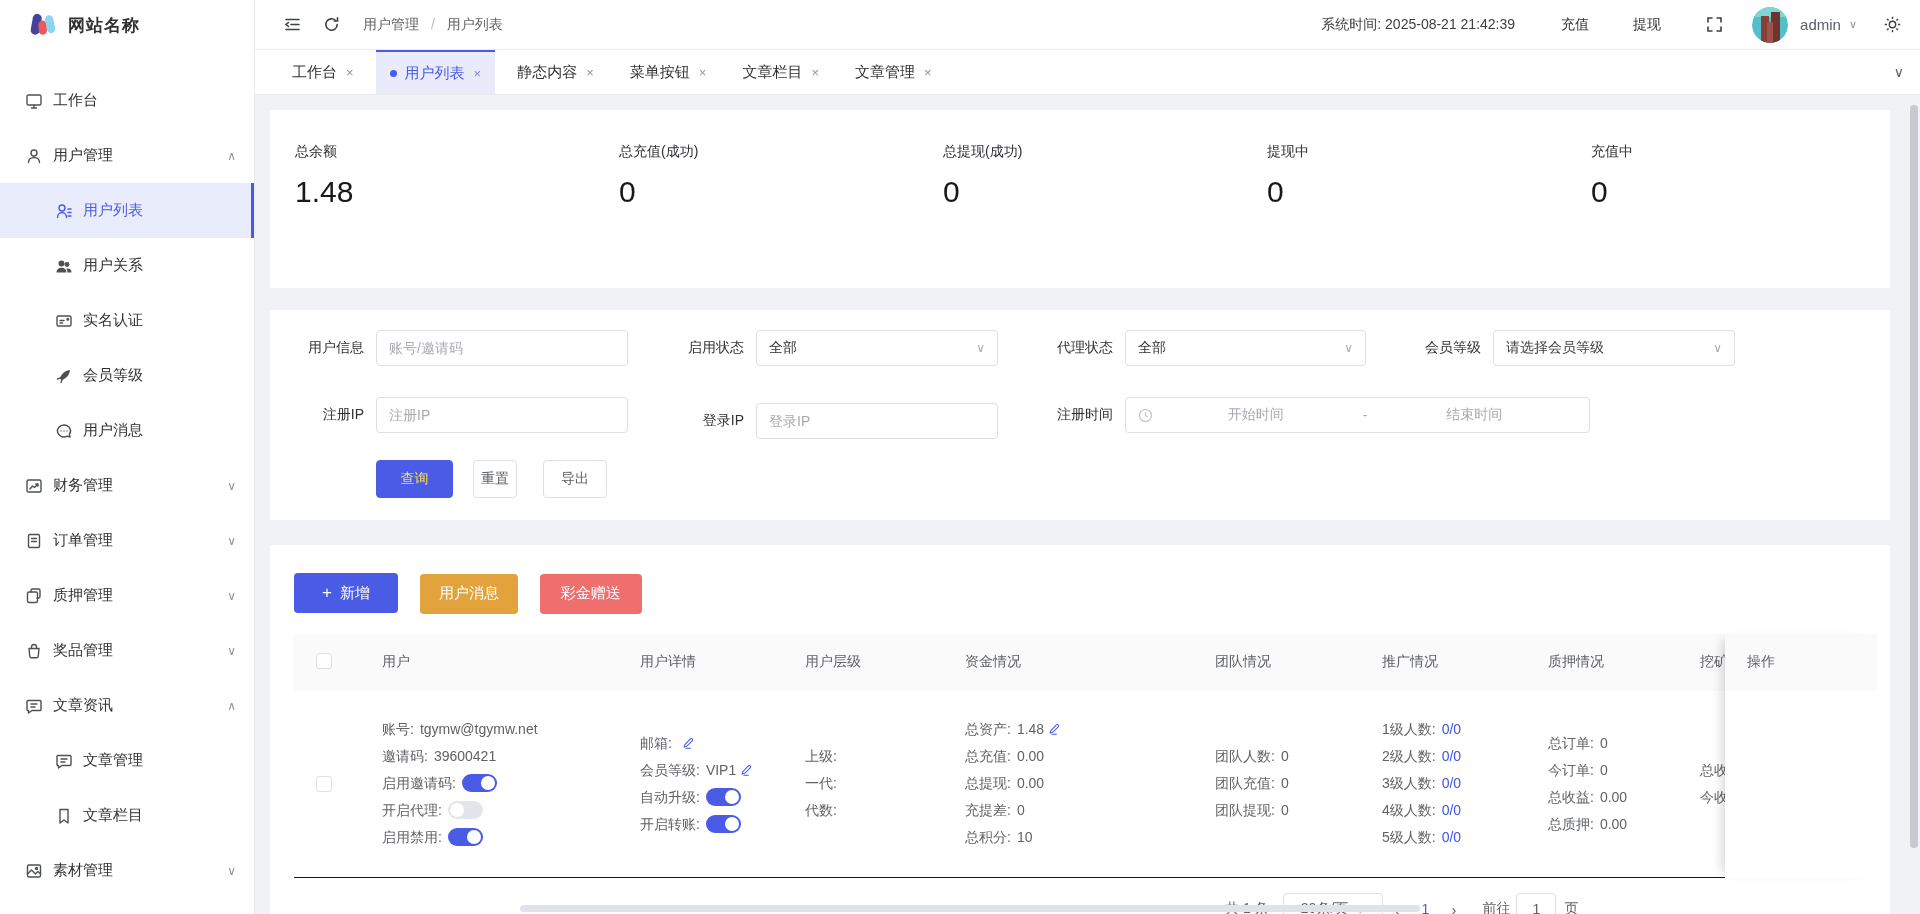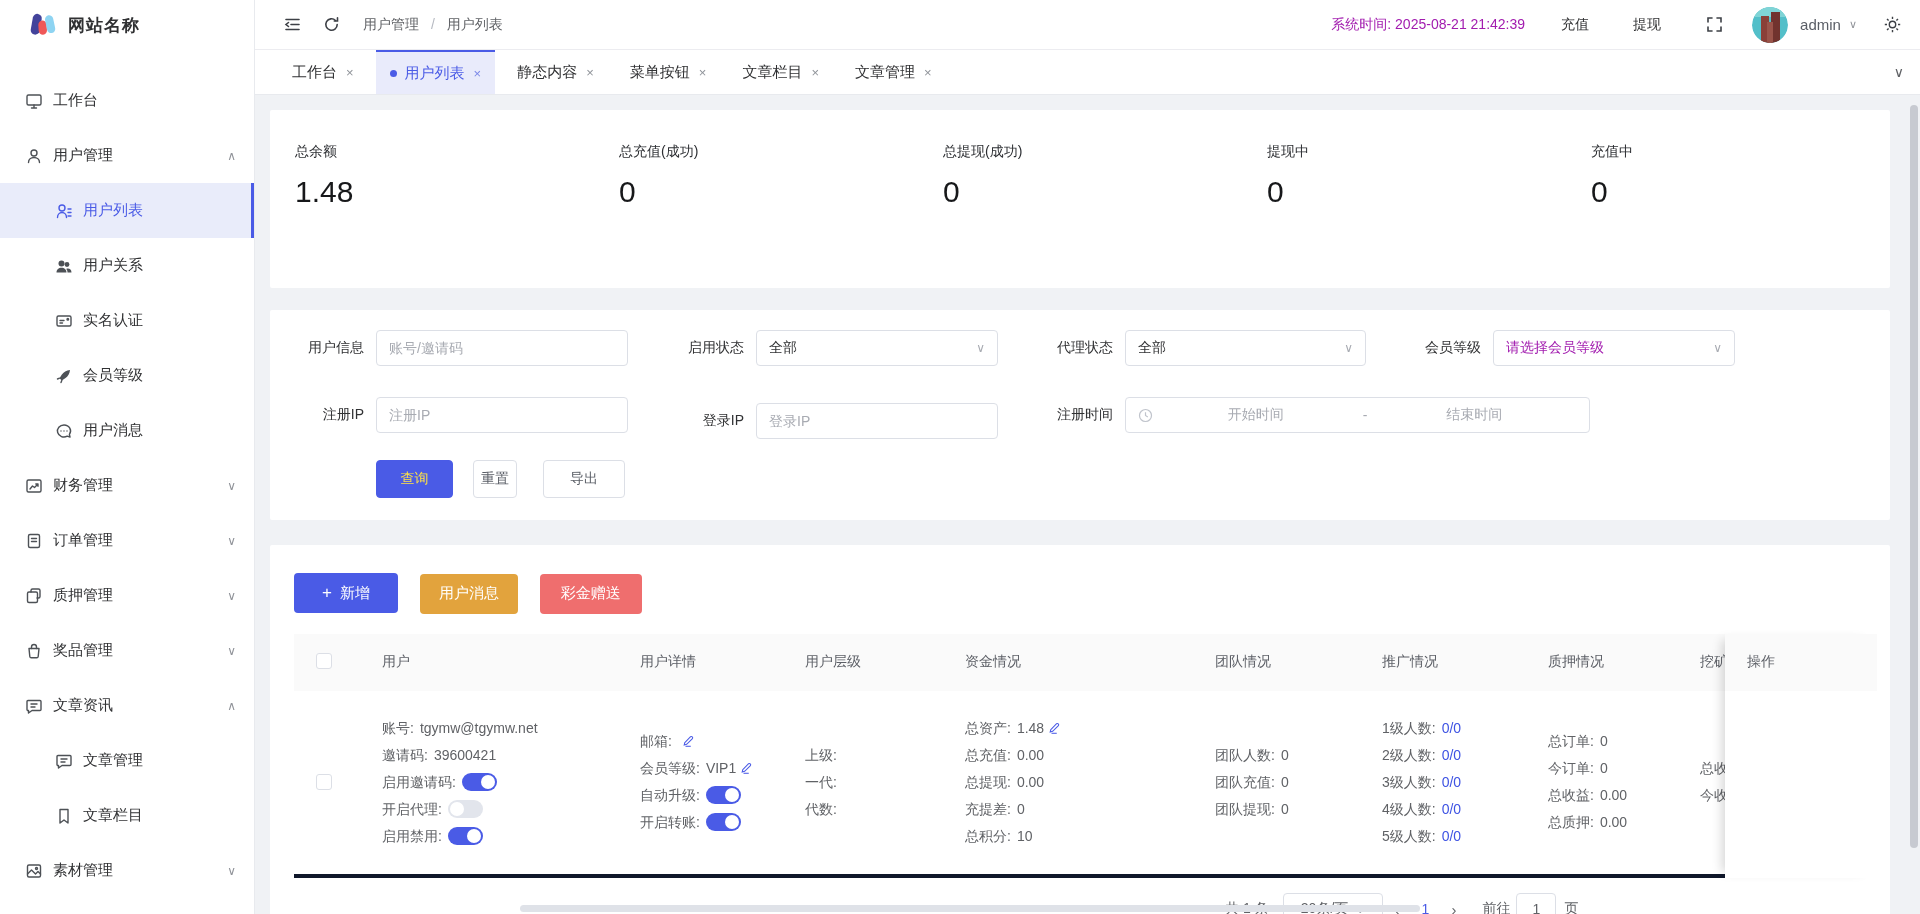--- a/index.html
+++ b/index.html
@@ -24,21 +24,21 @@
   .ico svg .fl{fill:#4d5156;stroke:none}
 
   
   .topbar{position:absolute;left:255px;top:0;right:0;height:50px;background:#fff;border-bottom:1px solid #ececf0;display:flex;align-items:center;z-index:20}
   .tb-ic{display:inline-flex;margin-left:28px;cursor:pointer}
   .tb-ic svg{width:19px;height:19px}
   .tb-ic svg *{stroke:#3d4046;fill:none;stroke-width:1.6;stroke-linecap:round}
   .crumb{margin-left:22px;color:#606266}
   .crumb .sep{margin:0 8px;color:#b6bac2}
   .tb-right{margin-left:auto;display:flex;align-items:center;padding-right:18px}
-  .sys-time{color:#a21caf;margin-right:36px}
+  .sys-time{color:#404040;margin-right:46px}
   .tb-link{margin-right:44px;cursor:pointer;color:#303133}
   .avatar{width:36px;height:36px;border-radius:50%;overflow:hidden;margin:0 12px 0 28px;flex:none}
   .admin{display:flex;align-items:center;cursor:pointer}
   .admin .dn{margin-left:8px;color:#909399;font-size:11px}
   .gear{margin-left:26px;cursor:pointer;display:inline-flex}
 
   
   .tabbar{position:absolute;left:255px;top:50px;right:0;height:45px;background:#fff;border-bottom:1px solid #e8eaee;display:flex;align-items:stretch;padding-left:23px;z-index:19}
   .tab{display:inline-flex;align-items:center;padding:0 14px;margin-right:8px;cursor:pointer;font-size:15px;color:#303133}
   .tab .x{margin-left:9px;color:#8f9399;font-size:13px}
@@ -58,39 +58,39 @@
   .stat .vl{font-size:30px;font-weight:500;color:#17181a;margin-top:14px}
 
   
   .filter{height:210px;margin-top:22px;position:relative}
   .f-item{position:absolute;display:flex;align-items:center;height:36px}
   .f-label{width:86px;text-align:right;margin-right:12px;color:#303133;flex:none}
   .inp{height:36px;border:1px solid #dcdfe6;border-radius:4px;background:#fff;display:flex;align-items:center;padding:0 12px;color:#303133}
   .inp input{border:none;outline:none;width:100%;font:inherit;color:#303133;background:transparent}
   .inp input::placeholder{color:#a8abb2}
   .sel{justify-content:space-between;cursor:pointer}
-  .sel .ph{color:#a21caf}
+  .sel .ph{color:#404040}
   .sel .dn{color:#a8abb2;font-size:12px}
   .drange .ph{color:#a8abb2;flex:1;text-align:center}
   .drange .sep{color:#a8abb2;margin:0 4px}
   .btn{display:inline-flex;align-items:center;justify-content:center;height:38px;border-radius:4px;border:1px solid #dcdfe6;background:#fff;color:#5a5e66;cursor:pointer;font-size:14px}
   .btn.primary{background:#4a5be6;border-color:#4a5be6;color:#fde047}
   .f-btns{position:absolute;left:106px;top:150px;display:flex}
 
   
   .tcard{margin-top:25px;height:420px;padding:28px 24px 0 24px;position:relative}
   .abtn{height:40px;border:none;border-radius:4px;color:#fff;font-size:15px;display:inline-flex;align-items:center;justify-content:center;cursor:pointer}
   .abtn.add{background:#4a5be6;width:104px}
   .abtn.msg{background:#e2a33d;width:98px;margin-left:18px}
   .abtn.bonus{background:#ef6e6e;width:102px;margin-left:18px}
   .abtn .plus{font-size:17px;margin-right:8px;font-weight:400}
 
   .tbl{position:relative;margin-top:20px;width:1583px}
   .thead{display:flex;height:57px;background:#fafafa;align-items:center;color:#5c5f66}
-  .trow{display:flex;height:187px;border-bottom:4px solid #0f172a;background:#fff;color:#606266}
+  .trow{display:flex;height:187px;border-bottom:1px solid #0f172a;background:#fff;color:#606266}
   .col{flex:none;padding-left:10px;overflow:hidden;white-space:nowrap}
   .c-sel{width:78px;padding-left:22px}
   .c-user{width:258px}
   .c-detail{width:165px}
   .c-level{width:160px}
   .c-funds{width:250px}
   .c-team{width:167px}
   .c-promo{width:166px}
   .c-pledge{width:152px}
   .c-mining{width:187px}
@@ -453,21 +453,21 @@
               </svg>
             </span>
           <span class="ph">开始时间</span>
           <span class="sep">-</span>
           <span class="ph">结束时间</span>
         </span>
       </div>
       <div class="f-btns">
         <button class="btn primary" style="width:77px">查询</button>
         <button class="btn" style="width:44px;margin-left:20px">重置</button>
-        <button class="btn" style="width:82px;margin-left:26px">导出</button>
+        <button class="btn" style="width:64px;margin-left:26px">导出</button>
       </div>
     </div>
 
     <div class="card tcard">
       <div>
         <button class="abtn add">
             <span class="plus">+</span>
             <span>新增</span>
           </button>
         <button class="abtn msg">用户消息</button>

